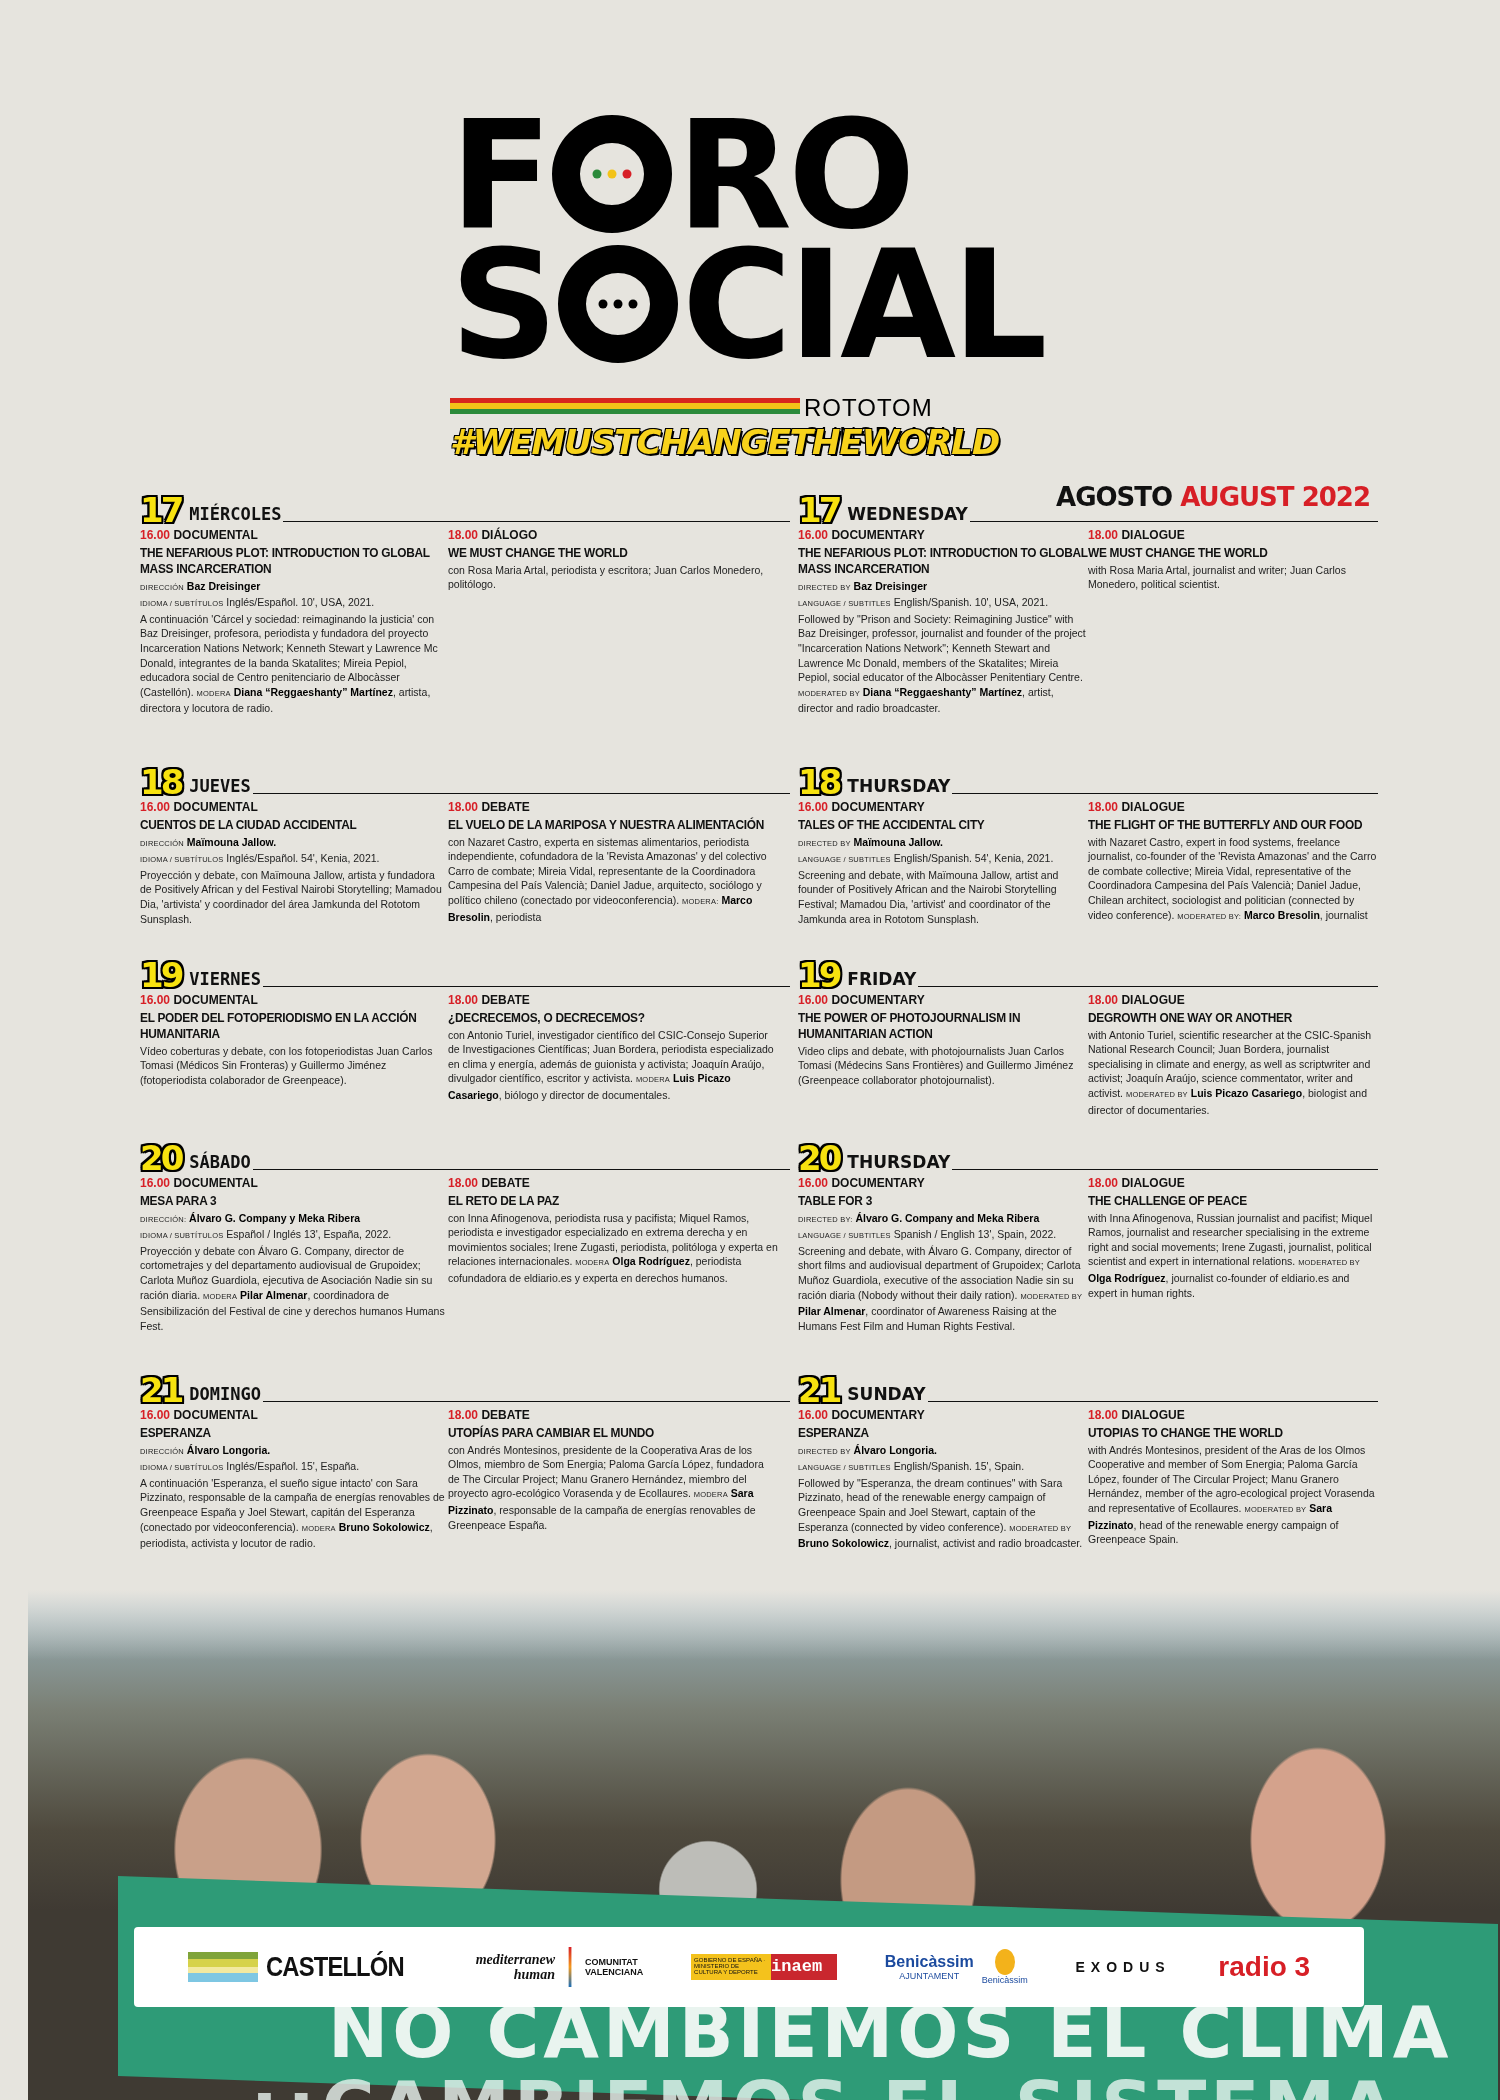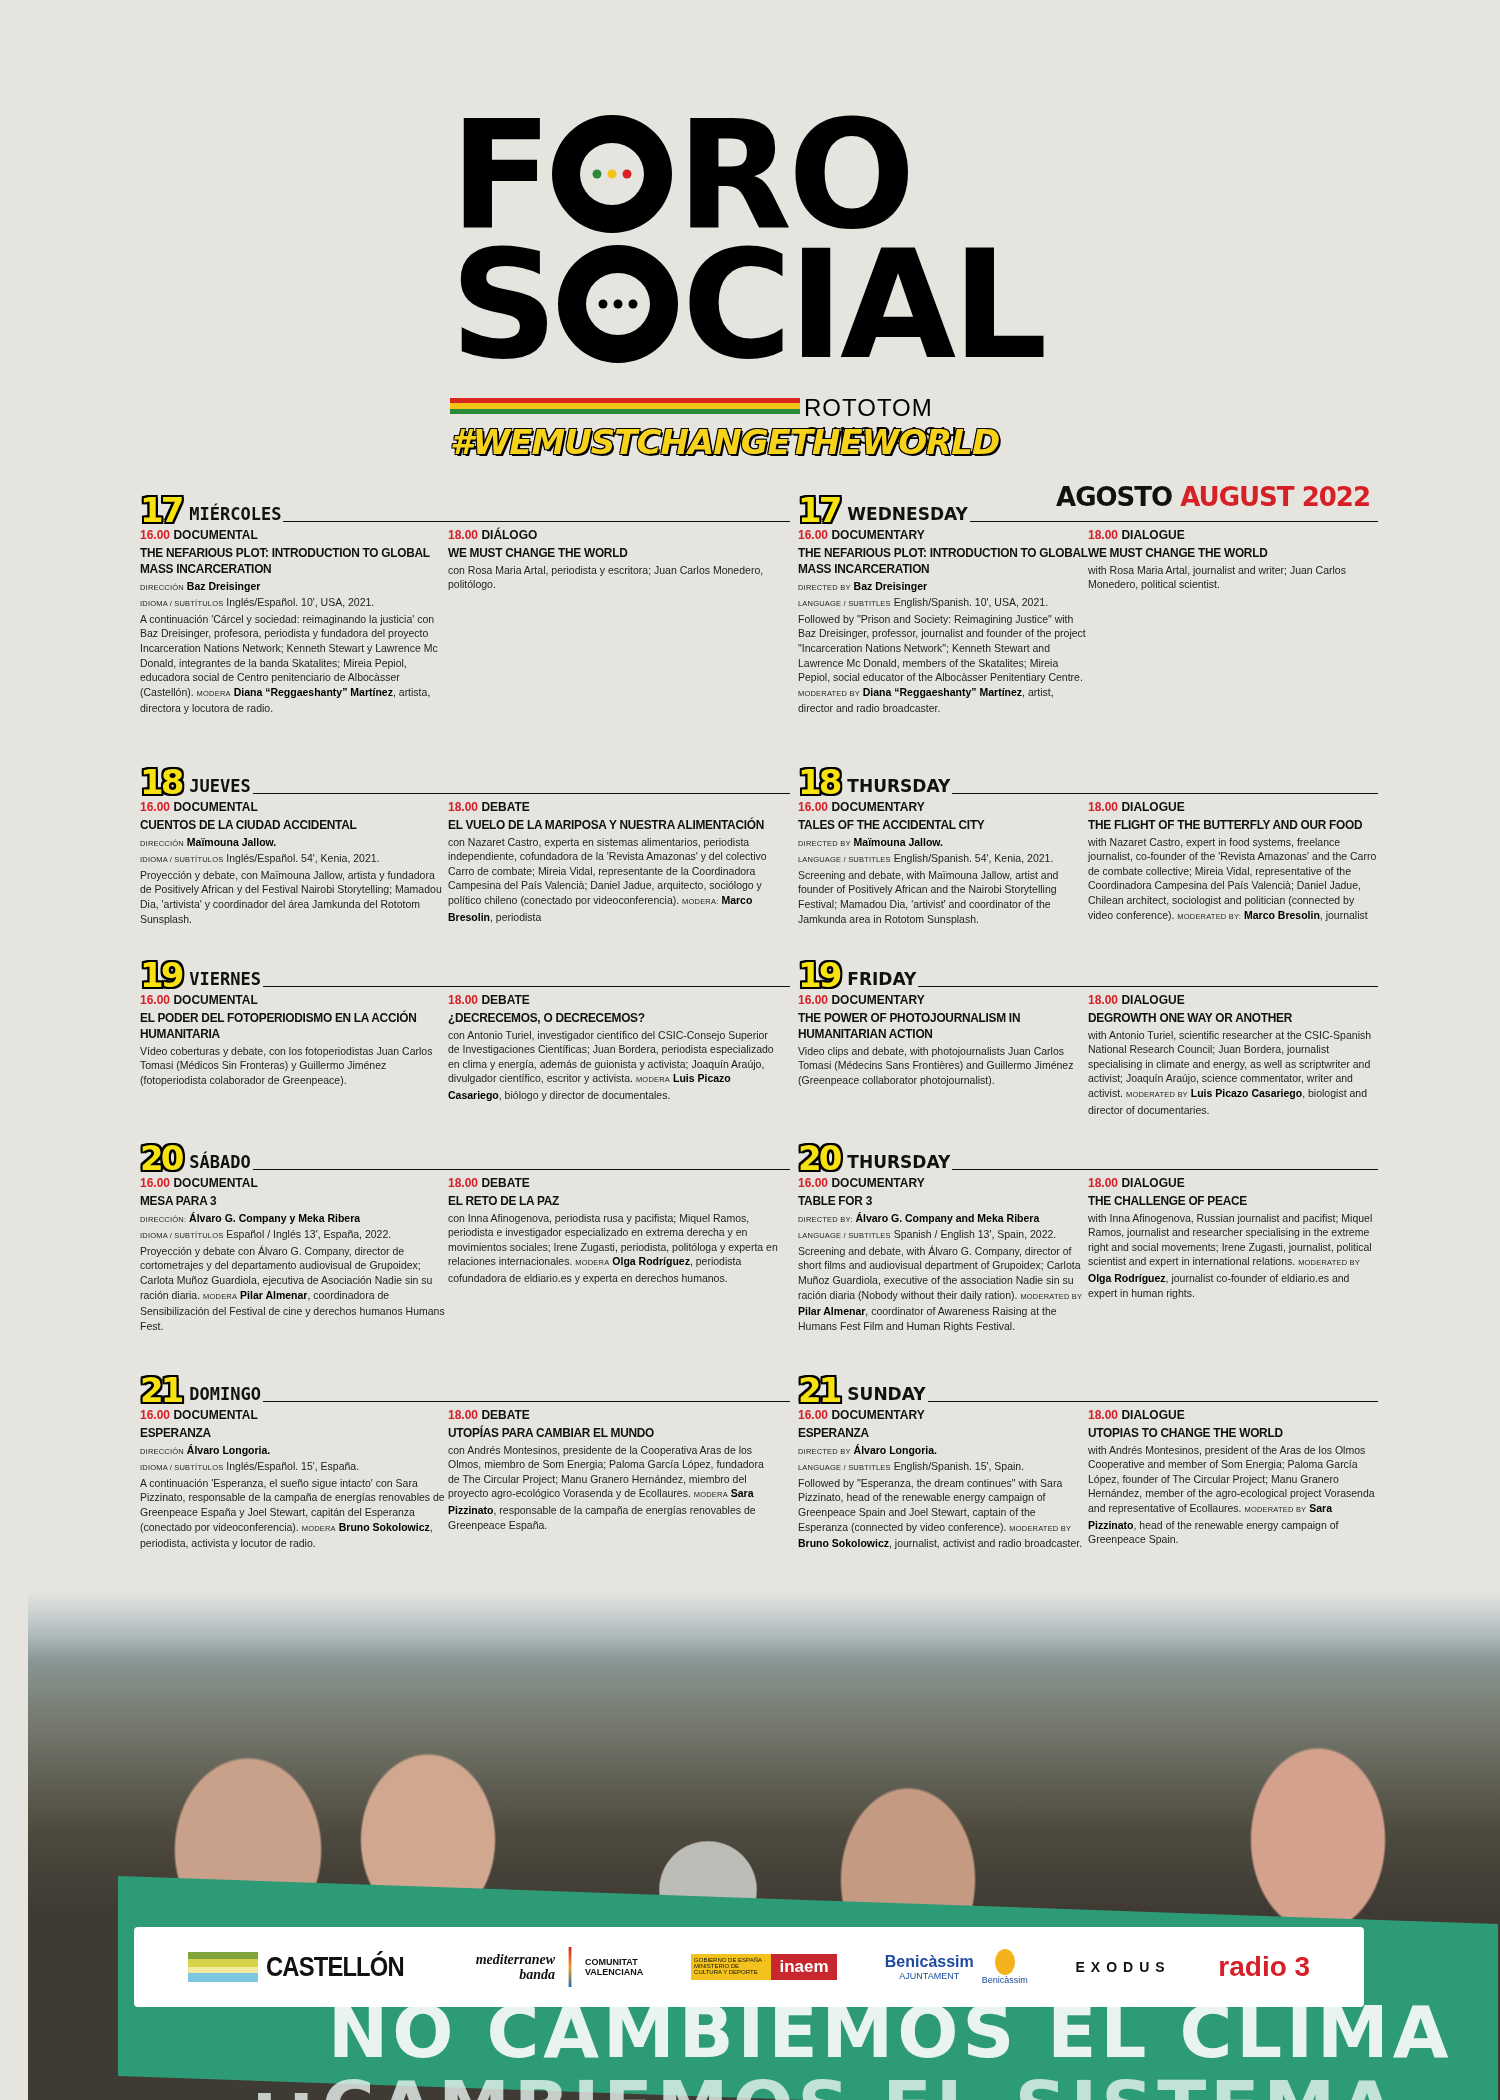--- a/index.html
+++ b/index.html
@@ -108,21 +108,21 @@
     justify-content: space-around; padding: 0 30px;
   }
   .sp { display: flex; align-items: center; gap: 8px; }
   .castellon-mark { width: 70px; height: 30px;
     background: linear-gradient(#7fa43a 0 25%, #d6d24a 25% 50%, #f2e9a0 50% 70%, #7ec7e3 70% 100%); }
   .castellon-txt { font-size: 28px; font-weight: bold; letter-spacing: -1px; font-family: "Liberation Sans", sans-serif; transform: scaleX(0.85); transform-origin: left; }
   .medi { font-family: "Liberation Serif", serif; font-style: italic; font-weight: bold; font-size: 14px; line-height: 15px; text-align: right; }
   .cv { font-size: 9px; font-weight: bold; line-height: 10px; }
   .cv-mark { width: 14px; height: 40px; background: linear-gradient(#d71f26, #f39a1e, #1d6fb8); clip-path: polygon(40% 0,60% 0,60% 100%,40% 100%); }
   .gov { width: 80px; height: 26px; background: #f4c21c; font-size: 6px; padding: 3px; }
-  .inaem { width: 66px; height: 26px; background: #c9272e; color: #fff; font-size: 17px; font-weight: bold; text-align: center; line-height: 26px; }
+  .inaem { width: 66px; height: 26px; background: #c9272e; color: #fff; font-size: 17px; font-weight: bold; text-align: left; line-height: 26px; font-family: Liberation Mono, monospace; }
   .benic { color: #1b4a9e; font-size: 16px; font-weight: bold; }
   .benic-sm { color: #1b4a9e; font-size: 9px; text-align: center; }
   .benic-sun { width: 20px; height: 26px; background: #f3b21b; border-radius: 50%; margin: 0 auto; }
   .exodus { font-size: 14px; letter-spacing: 6px; font-weight: bold; }
   .radio3 { color: #d71f26; font-size: 28px; font-weight: bold; font-family: "Liberation Sans", sans-serif; }
 </style>
 </head>
 <body>
 
 <div class="logo">
@@ -353,21 +353,21 @@
 </div>
 
 <div class="sponsors">
   <div class="sp">
     <div class="castellon-mark"></div>
     <span class="castellon-txt">CASTELLÓN</span>
   </div>
   <div class="sp">
     <div class="medi">
       <div>mediterranew</div>
-      <div>banda</div>
+      <div>human</div>
     </div>
     <div class="cv-mark"></div>
     <div class="cv">
       <div>COMUNITAT</div>
       <div>VALENCIANA</div>
     </div>
   </div>
   <div class="sp" style="gap:0">
     <div class="gov">GOBIERNO DE ESPAÑA · MINISTERIO DE CULTURA Y DEPORTE</div>
     <div class="inaem">inaem</div>

